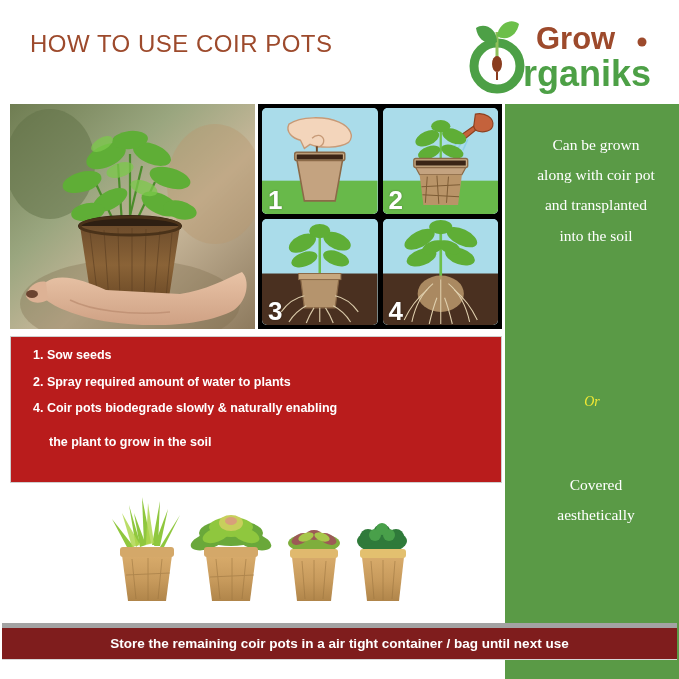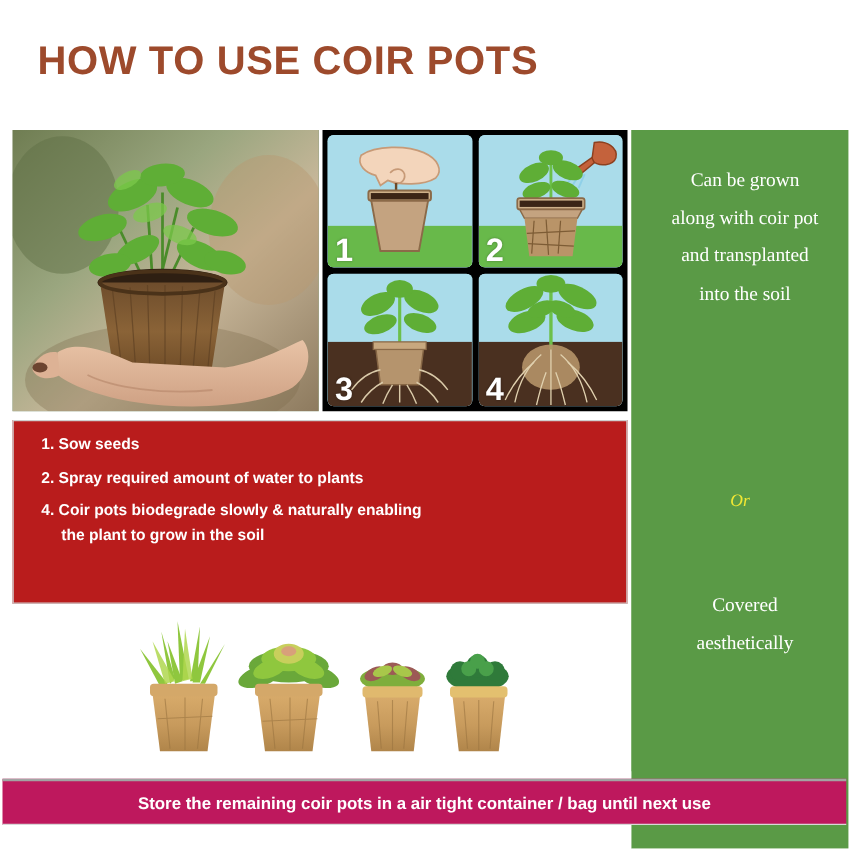--- a/index.html
+++ b/index.html
@@ -12,21 +12,21 @@
   }
   .page{position:relative;width:679px;height:679px;background:#fff;overflow:hidden;}
 
   
   .header{
     position:absolute;left:0;top:0;width:679px;height:100px;
     background:#ffffff;
   }
   .title{
     position:absolute;left:30px;top:30px;
-    font-size:32px;font-weight:bold;letter-spacing:0.5px;
+    font-size:24px;font-weight:normal;letter-spacing:0.5px;
     color:#9d4a2c;
     font-family:"Liberation Sans",sans-serif;
     white-space:nowrap;
   }
   .logo{
     position:absolute;left:466px;top:14px;width:200px;height:80px;
   }
   .logo svg{display:block;}
 
   
@@ -69,21 +69,21 @@
     padding:10px 0 0 22px;
   }
   .instructions li{
     color:#ffffff;font-size:12.5px;font-weight:bold;
     font-family:"Liberation Sans",sans-serif;
     line-height:1.28;
     margin-bottom:10.5px;
     list-style:none;
   }
   .instructions ol{margin:0;padding:0;}
-  .ins-cont{display:block;padding-left:16px;margin-top:4px;}
+  .ins-cont{display:block;padding-left:16px;margin-top:18px;}
 
   
   .pots-row{
     position:absolute;left:0;top:385px;width:492px;height:128px;
     background:#ffffff;
   }
   .pots-row svg{display:block;margin:0 auto;}
 
   
   .green-panel{
@@ -101,22 +101,22 @@
     position:absolute;left:0;width:174px;text-align:center;
     top:290px;color:#f2e834;font-style:italic;
     font-family:"Liberation Serif",serif;font-size:14px;
   }
   .gp-block2{top:366px;}
   .gp-line{display:block;}
 
   
   .banner{
     position:absolute;left:2px;top:623px;width:675px;height:37px;
-    background:#be185d;
-    border-top:2px solid #a3a3a3;border-bottom:1px solid #d8d8d8;
+    background:#7f1d1d;
+    border-top:5px solid #a3a3a3;border-bottom:1px solid #d8d8d8;
     box-sizing:border-box;
     display:flex;align-items:center;justify-content:center;
   }
   .banner-text{
     color:#ffffff;font-size:13.5px;font-weight:bold;
     font-family:"Liberation Sans",sans-serif;white-space:nowrap;
   }
   .white-gap{
     position:absolute;left:0;top:660px;width:505px;height:19px;background:#ffffff;
   }
@@ -125,20 +125,36 @@
   }
 </style>
 </head>
 <body>
 
 <div class="page">
 
   <div class="header">
     <div class="title">HOW TO USE COIR POTS</div>
 
+    <div class="logo">
+      <svg width="200" height="80" viewBox="0 0 200 80" xmlns="http://www.w3.org/2000/svg">
+
+        <g>
+          <circle cx="31" cy="52" r="23" fill="none" stroke="#4da046" stroke-width="9"></circle>
+          <path d="M31 50 L31 18" stroke="#8fbf5a" stroke-width="3" fill="none"></path>
+          <path d="M31 28 C31 14, 18 8, 10 14 C12 28, 24 32, 31 28 Z" fill="#4da046"></path>
+          <path d="M31 22 C33 8, 46 4, 53 10 C50 24, 38 27, 31 22 Z" fill="#6cbf4a"></path>
+          <ellipse cx="31" cy="50" rx="5" ry="8" fill="#8a3c1e"></ellipse>
+          <path d="M31 58 L31 66" stroke="#8a3c1e" stroke-width="2"></path>
+        </g>
+        <text x="70" y="35" font-family="Liberation Sans, sans-serif" font-size="31" font-weight="bold" fill="#9d4a2c">Grow</text>
+        <circle cx="176" cy="28" r="4.5" fill="#9d4a2c"></circle>
+        <text x="57" y="72" font-family="Liberation Sans, sans-serif" font-size="36" font-weight="bold" fill="#4da046">rganiks</text>
+      </svg>
+    </div>
   </div>
 
   <div class="left-col">
 
     <div class="media-row">
 
       <div class="photo">
         <svg width="245" height="225" viewBox="0 0 245 225" xmlns="http://www.w3.org/2000/svg">
           <defs>
             <linearGradient id="bgBlur" x1="0" y1="0" x2="1" y2="1">

